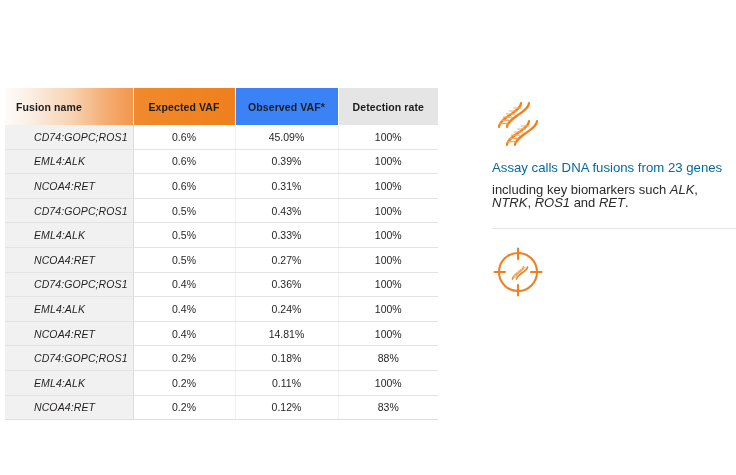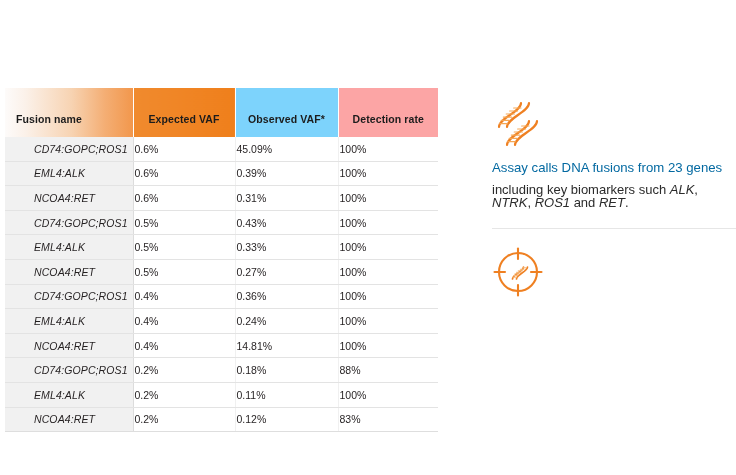--- a/index.html
+++ b/index.html
@@ -29,59 +29,60 @@
     width: 433px;
     table-layout: fixed;
   }
   table.fusion-table col.c-name   { width: 128px; }
   table.fusion-table col.c-exp    { width: 102px; }
   table.fusion-table col.c-obs    { width: 103px; }
   table.fusion-table col.c-det    { width: 100px; }
 
   thead th {
     height: 37px;
-    padding: 12px 0 0 0;
+    padding: 0 0 0 0;
     font-size: 10.5px;
     font-weight: bold;
     color: #1c1c1c;
     letter-spacing: 0.1px;
     vertical-align: middle;
     border: 0;
     margin-top: 10px;
   }
   th.h-name {
     text-align: left;
     padding-left: 11px;
     background: linear-gradient(to right, #fdfbfa 0%, #fbf1e9 16%, #f7d3b2 52%, #f4ae74 78%, #f2974c 100%);
   }
   th.h-exp, th.h-obs, th.h-det {
     text-align: center;
     background: #f18021;
   }
   th.h-exp  { background: linear-gradient(to right, #f08a2e 0%, #ef7f1b 100%); border-left: 1px solid #ffffff; }
-  th.h-obs  { background: #7dd3fc; border-left: 1px solid #ffffff; }
-  th.h-det  { background: #fca5a5; border-left: 1px solid #ffffff; }
+  th.h-obs  { background: #3b82f6; border-left: 1px solid #ffffff; }
+  th.h-det  { background: #e5e5e5; border-left: 1px solid #ffffff; }
 
   tbody td {
     height: 21.6px;
     font-size: 10.5px;
     color: #231f20;
     vertical-align: middle;
     border-bottom: 1px solid #e3e3e3;
     background: #ffffff;
   }
   tbody td.cell-name {
     background: #f1f1f1;
     font-style: italic;
     text-align: left;
     padding-left: 29px;
     border-right: 1px solid #dcdcdc;
     letter-spacing: 0.1px;
   }
   tbody td.cell-val {
+    text-align: center;
     border-left: 1px solid #f0f0f0;
   }
   tbody tr:last-child td { border-bottom: 1px solid #dedede; }
 
   
   .right-col {
     position: absolute;
     left: 492px;
     top: 98px;
     width: 244px;

